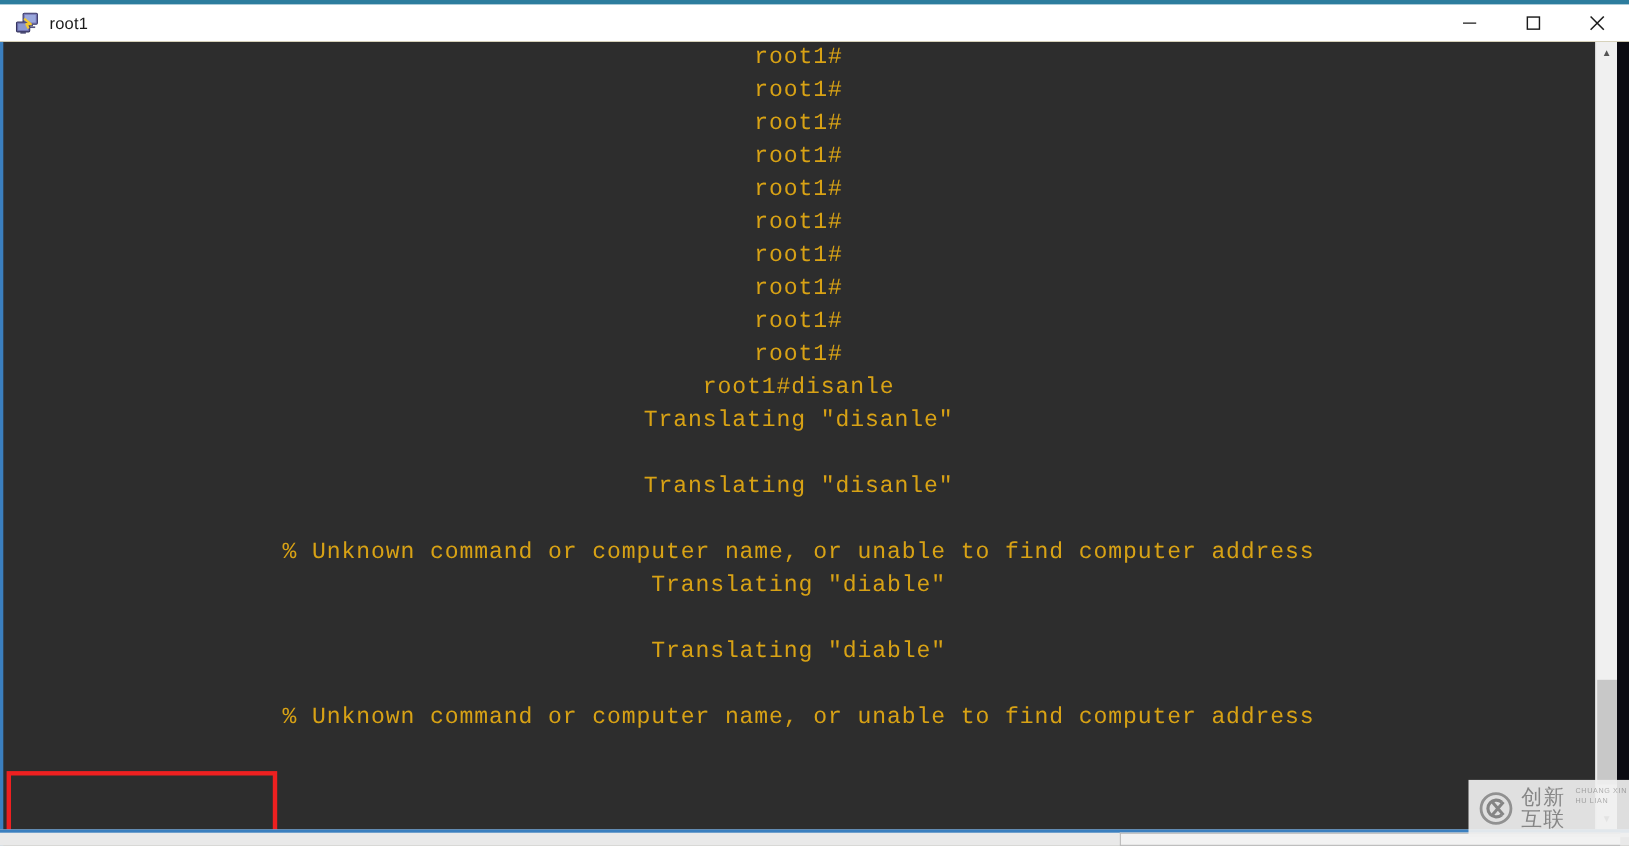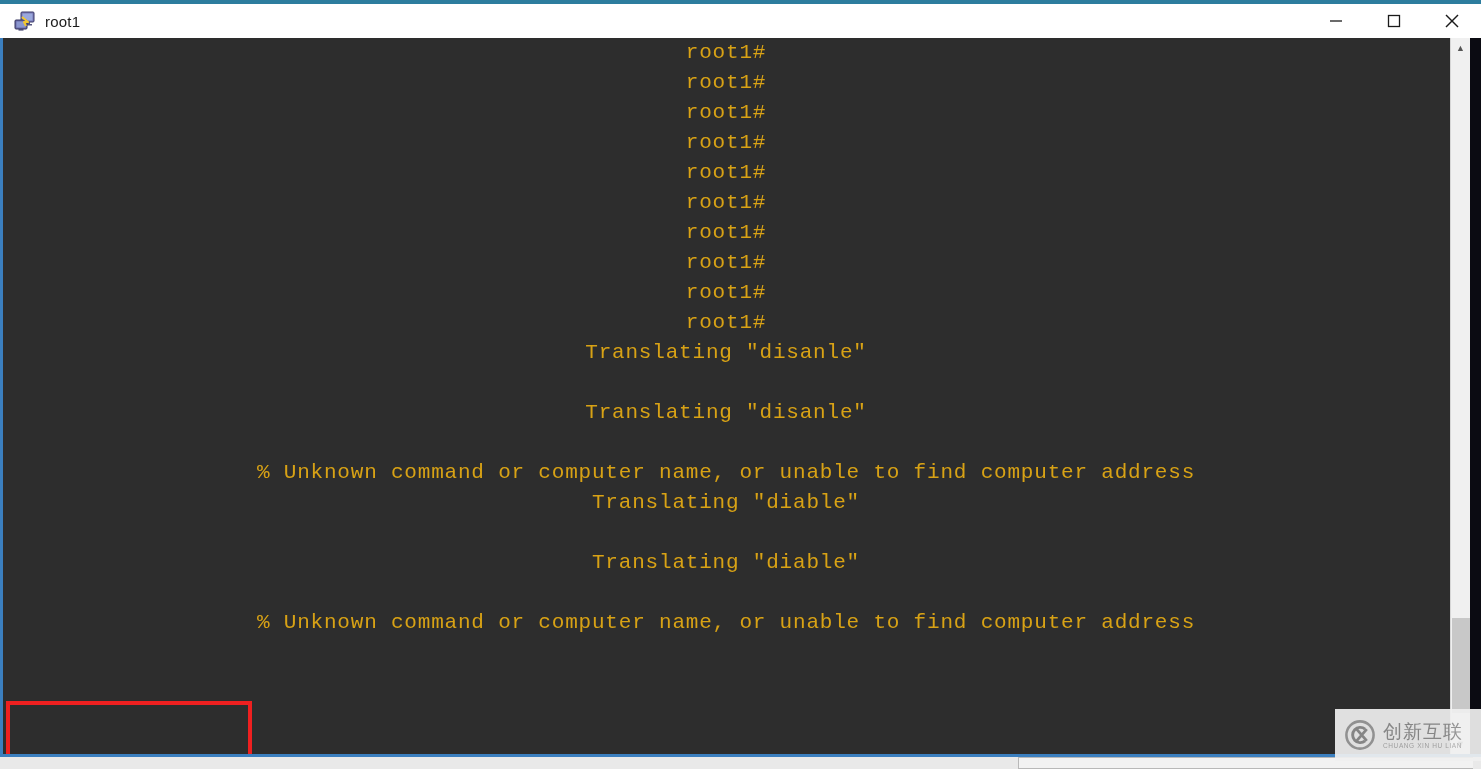--- a/index.html
+++ b/index.html
@@ -204,21 +204,21 @@
   }
   .wm-logo {
     width: 34px;
     height: 34px;
     margin-left: 8px;
     margin-right: 6px;
     flex: none;
   }
   .wm-textcol {
     display: flex;
-    flex-direction: column;
+    flex-direction: row;
   }
   .wm-cn {
     font-size: 19px;
     color: #8e8e8e;
     letter-spacing: 1px;
     font-family: "DejaVu Sans", sans-serif;
     line-height: 20px;
   }
   .wm-en {
     font-size: 6.5px;
@@ -276,20 +276,21 @@
           <div class="term-line">root1#</div>
           <div class="term-line">root1#</div>
           <div class="term-line">root1#</div>
           <div class="term-line">root1#</div>
           <div class="term-line">root1#</div>
           <div class="term-line">root1#</div>
           <div class="term-line">root1#</div>
           <div class="term-line">root1#</div>
           <div class="term-line">root1#</div>
           <div class="term-line">root1#</div>
+          <div class="term-line">root1#disanle</div>
           <div class="term-line">Translating "disanle"</div>
           <div class="term-line blank"></div>
           <div class="term-line">Translating "disanle"</div>
           <div class="term-line blank"></div>
           <div class="term-line">% Unknown command or computer name, or unable to find computer address</div>
           <div class="term-line">Translating "diable"</div>
           <div class="term-line blank"></div>
           <div class="term-line">Translating "diable"</div>
           <div class="term-line blank"></div>
           <div class="term-line">% Unknown command or computer name, or unable to find computer address</div>

